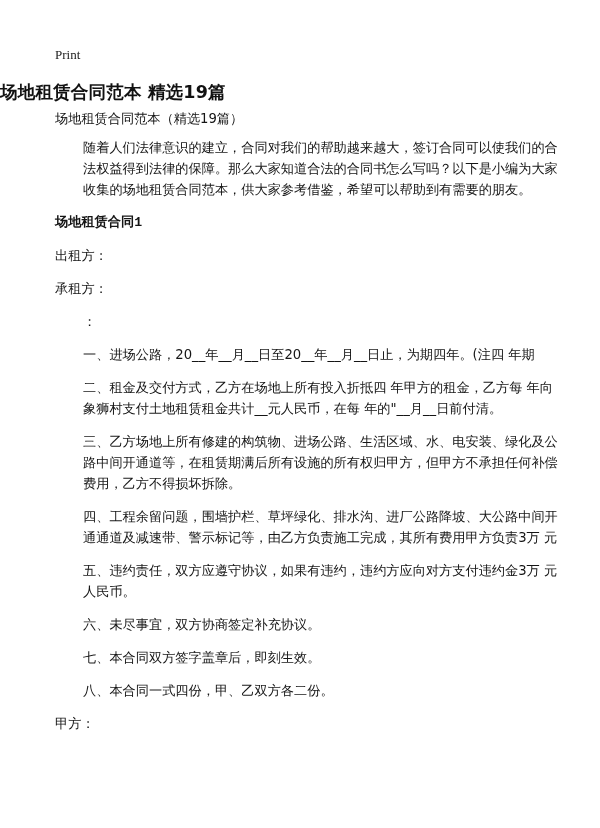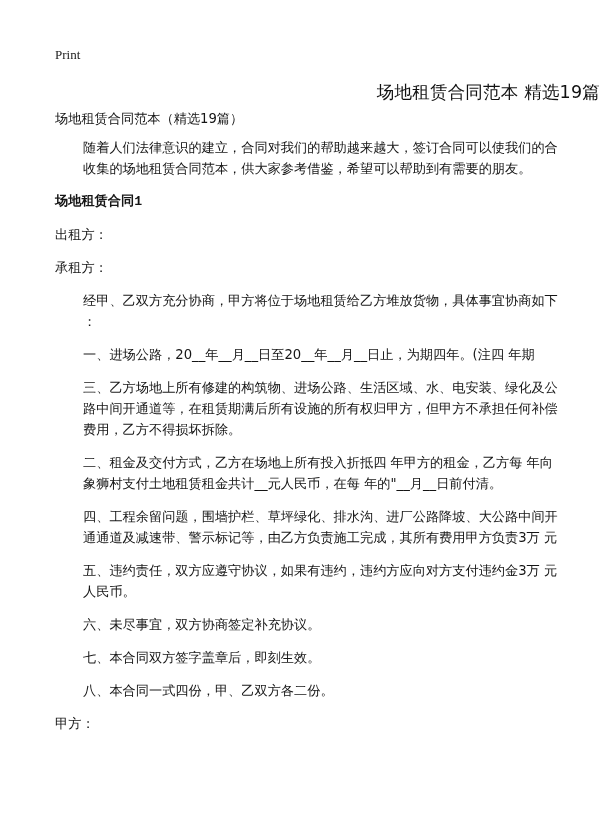--- a/index.html
+++ b/index.html
@@ -28,24 +28,25 @@
       top: 47px;
       font-family: "Liberation Serif", "DejaVu Serif", serif;
       font-size: 13px;
       color: #222;
     }
     .doc-title {
       position: absolute;
       left: 0;
       top: 80px;
       width: 600px;
-      text-align: right;
+      text-align: left;
       font-size: 17.5px;
       color: #111;
       letter-spacing: 0.2px;
+      font-weight: bold;
     }
     .content {
       position: absolute;
       left: 55px;
       top: 108px;
       width: 500px;
       font-size: 13.2px;
       line-height: 21px;
       color: #151515;
     }
@@ -67,46 +68,46 @@
 
 <div class="page">
   <div class="print-label">Print</div>
   <div class="doc-title">场地租赁合同范本 精选19篇</div>
 
   <div class="content">
     <p class="subtitle">场地租赁合同范本（精选19篇）</p>
 
     <p class="para">
       <span class="line">随着人们法律意识的建立，合同对我们的帮助越来越大，签订合同可以使我们的合</span>
+      <span class="line">法权益得到法律的保障。那么大家知道合法的合同书怎么写吗？以下是小编为大家</span>
       <span class="line">收集的场地租赁合同范本，供大家参考借鉴，希望可以帮助到有需要的朋友。</span>
     </p>
 
     <p class="section-heading">场地租赁合同1</p>
 
     <p class="para">出租方：</p>
     <p class="para">承租方：</p>
 
     <p class="para">
-      <span class="line">经甲、乙双方充分协商，甲方将位于场地租赁给乙方堆放货物，具体事宜协商如下</span>
       <span class="line">：</span>
     </p>
 
     <p class="para">
       <span class="line">一、进场公路，20__年__月__日至20__年__月__日止，为期四年。(注四 年期</span>
     </p>
 
     <p class="para">
+      <span class="line">二、租金及交付方式，乙方在场地上所有投入折抵四 年甲方的租金，乙方每 年向</span>
+      <span class="line">象狮村支付土地租赁租金共计__元人民币，在每 年的"__月__日前付清。</span>
+    </p>
+
+    <p class="para">
       <span class="line">三、乙方场地上所有修建的构筑物、进场公路、生活区域、水、电安装、绿化及公</span>
       <span class="line">路中间开通道等，在租赁期满后所有设施的所有权归甲方，但甲方不承担任何补偿</span>
       <span class="line">费用，乙方不得损坏拆除。</span>
-    </p>
-
-    <p class="para">
-      <span class="line">二、租金及交付方式，乙方在场地上所有投入折抵四 年甲方的租金，乙方每 年向</span>
-      <span class="line">象狮村支付土地租赁租金共计__元人民币，在每 年的"__月__日前付清。</span>
     </p>
 
     <p class="para">
       <span class="line">四、工程余留问题，围墙护栏、草坪绿化、排水沟、进厂公路降坡、大公路中间开</span>
       <span class="line">通通道及减速带、警示标记等，由乙方负责施工完成，其所有费用甲方负责3万 元</span>
     </p>
 
     <p class="para">
       <span class="line">五、违约责任，双方应遵守协议，如果有违约，违约方应向对方支付违约金3万 元</span>
       <span class="line">人民币。</span>

